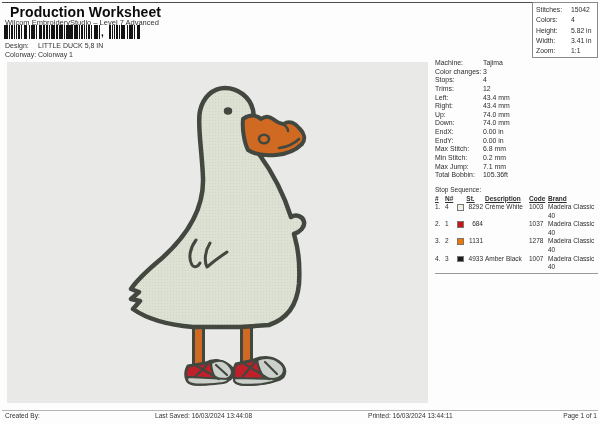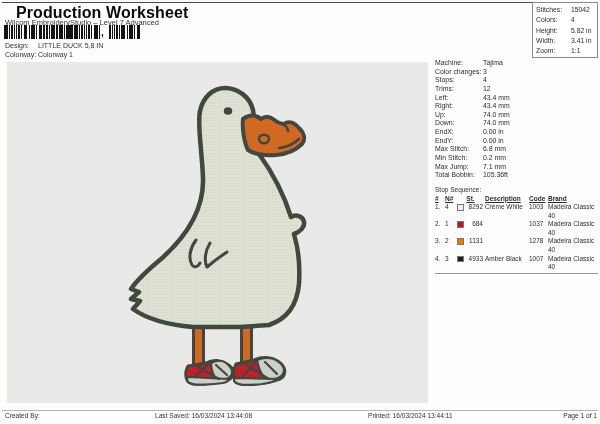--- a/index.html
+++ b/index.html
@@ -8,21 +8,21 @@
     position:relative;
     background:#fdfdfd;
     font-family:"Liberation Sans","DejaVu Sans",sans-serif;
     color:#222;
     overflow:hidden;
   }
   .abs { position:absolute; }
 
   .top-rule { left:2px; top:2px; width:596px; height:1px; background:#4d4d4d; }
 
-  .page-title { left:16px; top:4px; font-size:16px; font-weight:bold; color:#0a0a0a; letter-spacing:0.1px; }
+  .page-title { left:10px; top:4px; font-size:14px; font-weight:bold; color:#0a0a0a; letter-spacing:0.1px; }
   .page-subtitle { left:5px; top:18px; font-size:7.5px; color:#333; }
 
   .barcode { left:4px; top:25px; width:140px; height:14px; }
   .bars { position:absolute; top:0; height:14px;
     background:
       repeating-linear-gradient(90deg,#131313 0 1px,transparent 1px 2.5px),
       repeating-linear-gradient(90deg,#131313 0 2px,transparent 2px 7px),
       repeating-linear-gradient(90deg,transparent 0 3px,#131313 3px 4px,transparent 4px 9px);
   }
   .bars-1 { left:0; width:97px; }

